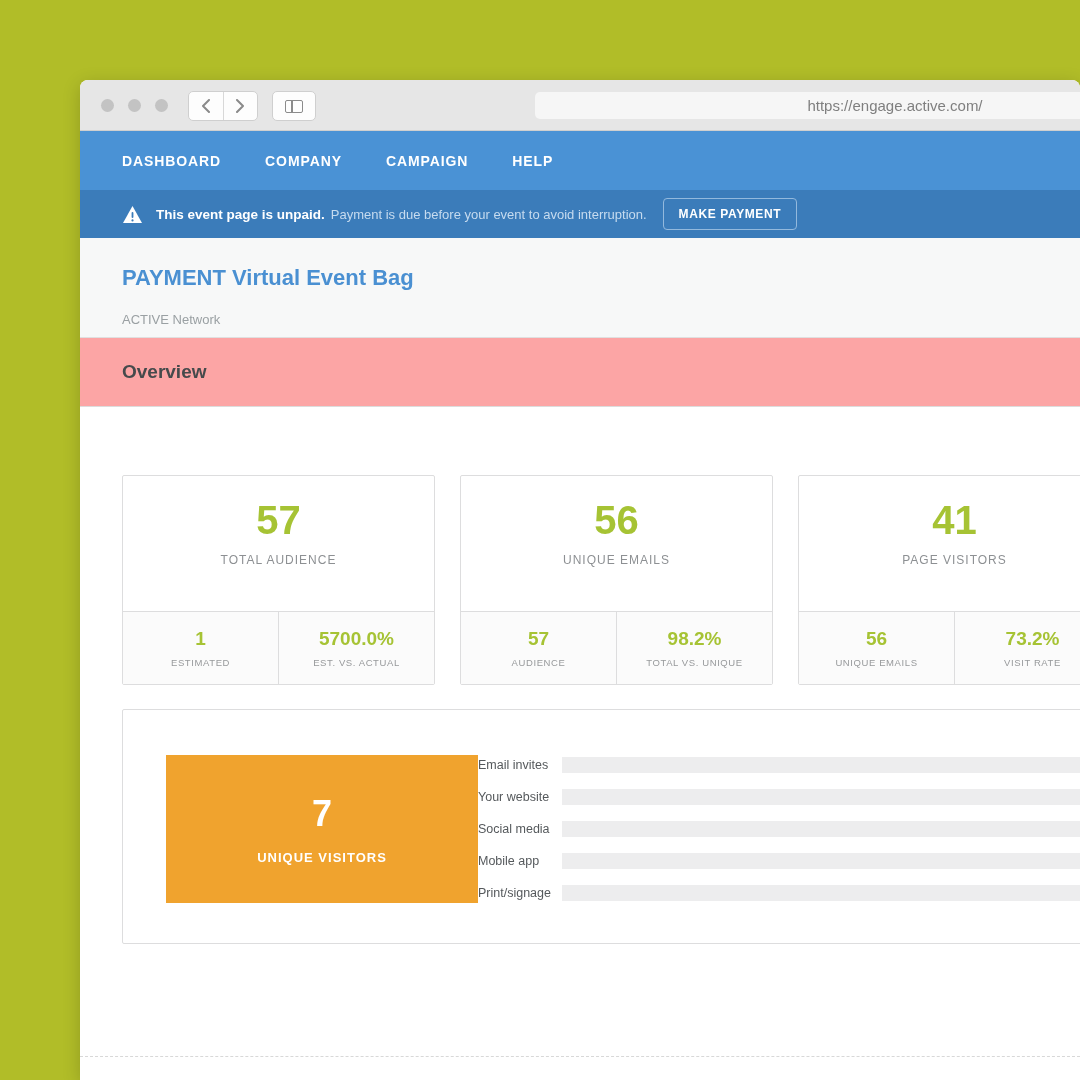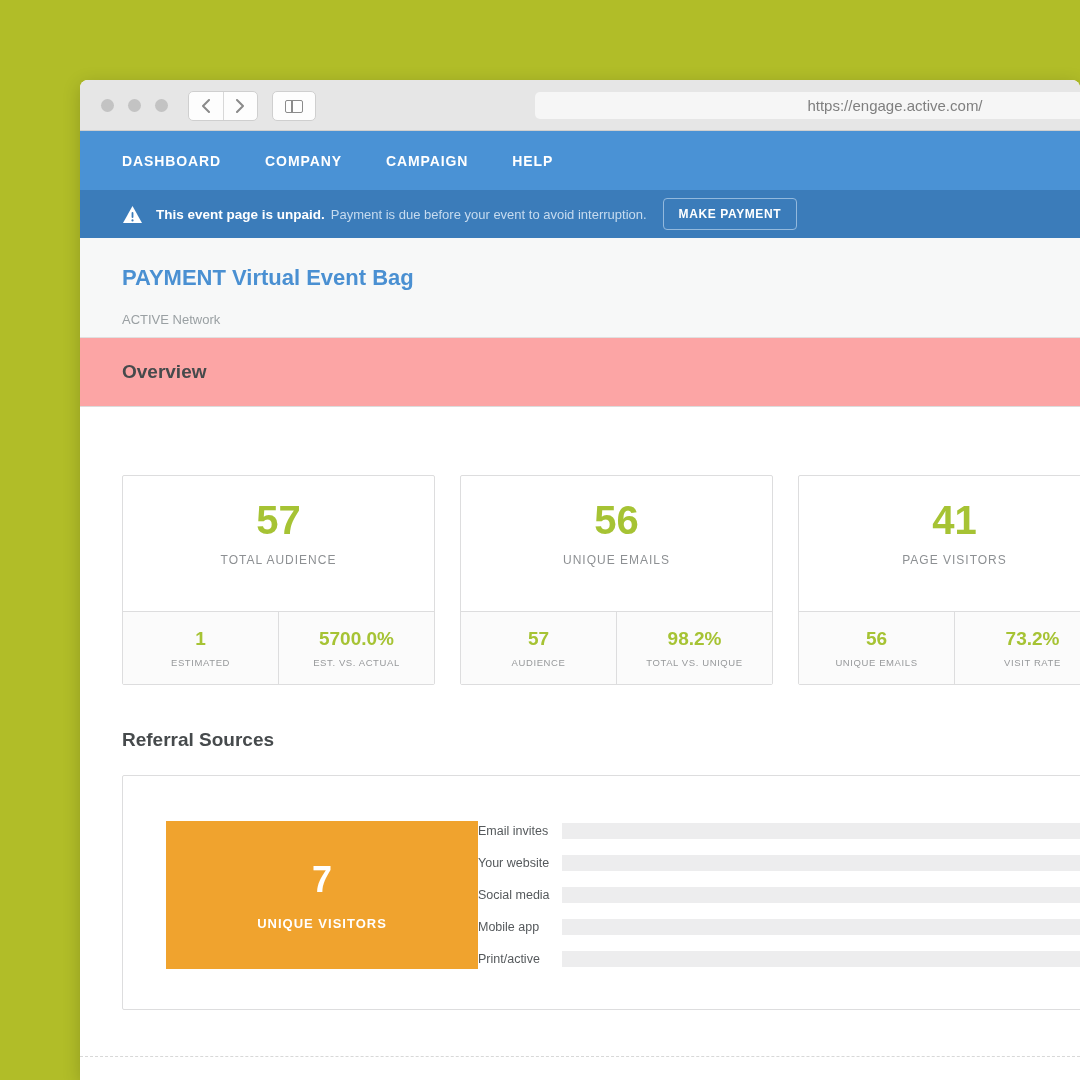--- a/index.html
+++ b/index.html
@@ -240,21 +240,20 @@
           </div>
           <div class="cell">
             <span class="v">73.2%</span>
             <span class="l">VISIT RATE</span>
           </div>
         </div>
       </div>
 
     </div>
 
-    <div class="ref-heading">Referral Sources</div>
 
     <div class="ref-card">
       <div class="visitors-box">
         <div class="num">7</div>
         <div class="cap">UNIQUE VISITORS</div>
       </div>
 
       <div class="chart">
         <div class="bar-row">
           <span class="cat">Email invites</span>
@@ -266,21 +265,21 @@
         </div>
         <div class="bar-row">
           <span class="cat">Social media</span>
           <span class="track"><span class="fill" style="width: 0%;"></span></span>
         </div>
         <div class="bar-row">
           <span class="cat">Mobile app</span>
           <span class="track"><span class="fill" style="width: 0%;"></span></span>
         </div>
         <div class="bar-row">
-          <span class="cat">Print/active</span>
+          <span class="cat">Print/signage</span>
           <span class="track"><span class="fill" style="width: 0%;"></span></span>
         </div>
       </div>
     </div>
 
   </div>
 
   <div class="bottom-dash"></div>
 
 </div>

